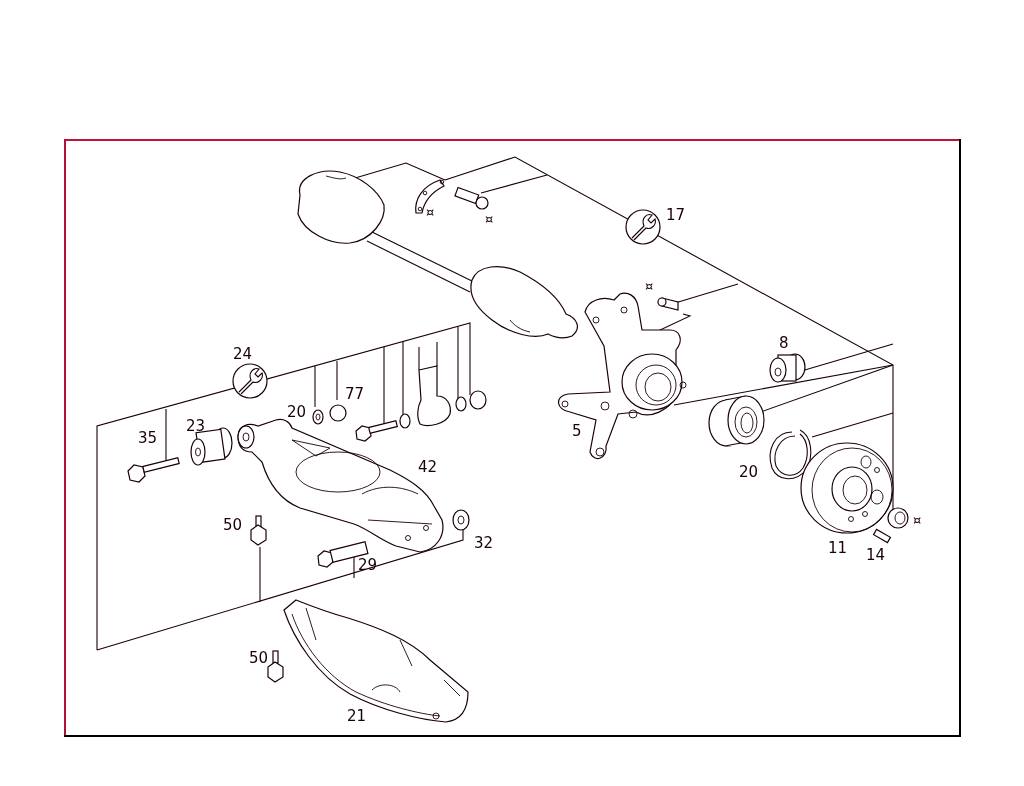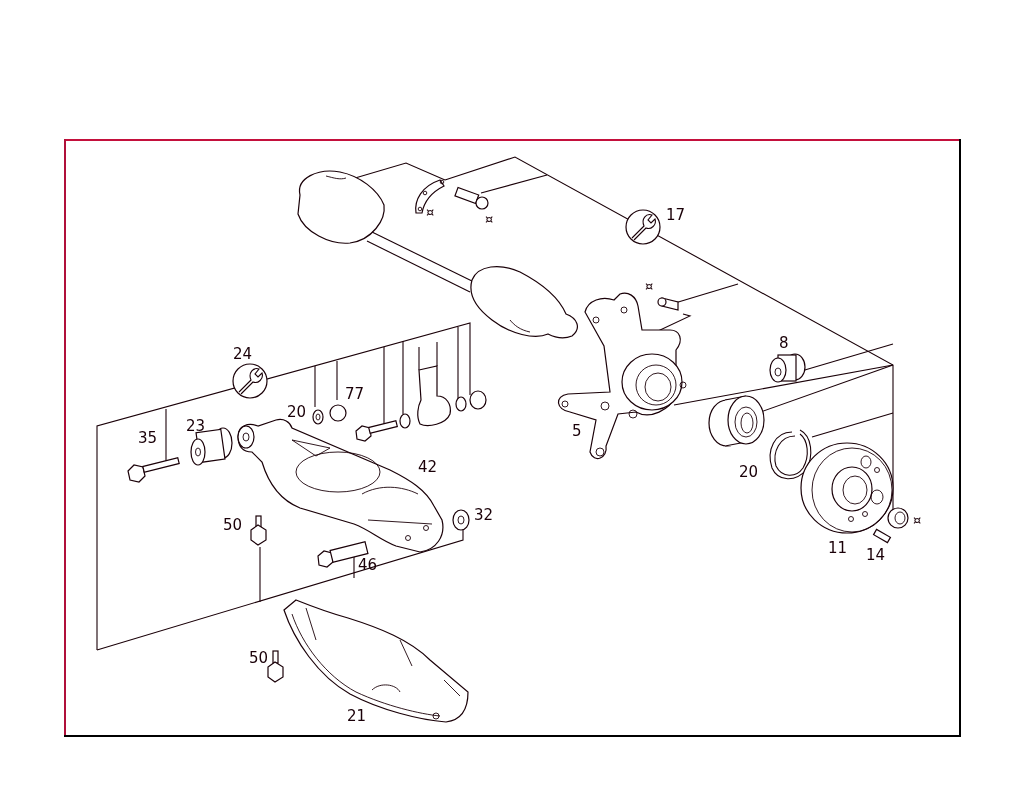--- a/index.html
+++ b/index.html
@@ -201,21 +201,21 @@
 
   <div class="callout" style="left:572px;top:424px">5</div>
   <div class="callout" style="left:779px;top:336px">8</div>
   <div class="callout" style="left:828px;top:541px">11</div>
   <div class="callout" style="left:866px;top:548px">14</div>
   <div class="callout" style="left:666px;top:208px">17</div>
   <div class="callout" style="left:739px;top:465px">20</div>
   <div class="callout" style="left:418px;top:460px">42</div>
   <div class="callout" style="left:233px;top:347px">24</div>
   <div class="callout" style="left:186px;top:419px">23</div>
-  <div class="callout" style="left:358px;top:558px">46</div>
-  <div class="callout" style="left:474px;top:508px">32</div>
+  <div class="callout" style="left:358px;top:558px">29</div>
+  <div class="callout" style="left:474px;top:536px">32</div>
   <div class="callout" style="left:138px;top:431px">35</div>
   <div class="callout" style="left:287px;top:405px">20</div>
   <div class="callout" style="left:345px;top:387px">77</div>
   <div class="callout" style="left:347px;top:709px">21</div>
   <div class="callout" style="left:223px;top:518px">50</div>
   <div class="callout" style="left:249px;top:651px">50</div>
 </div>
 
 </body></html>

